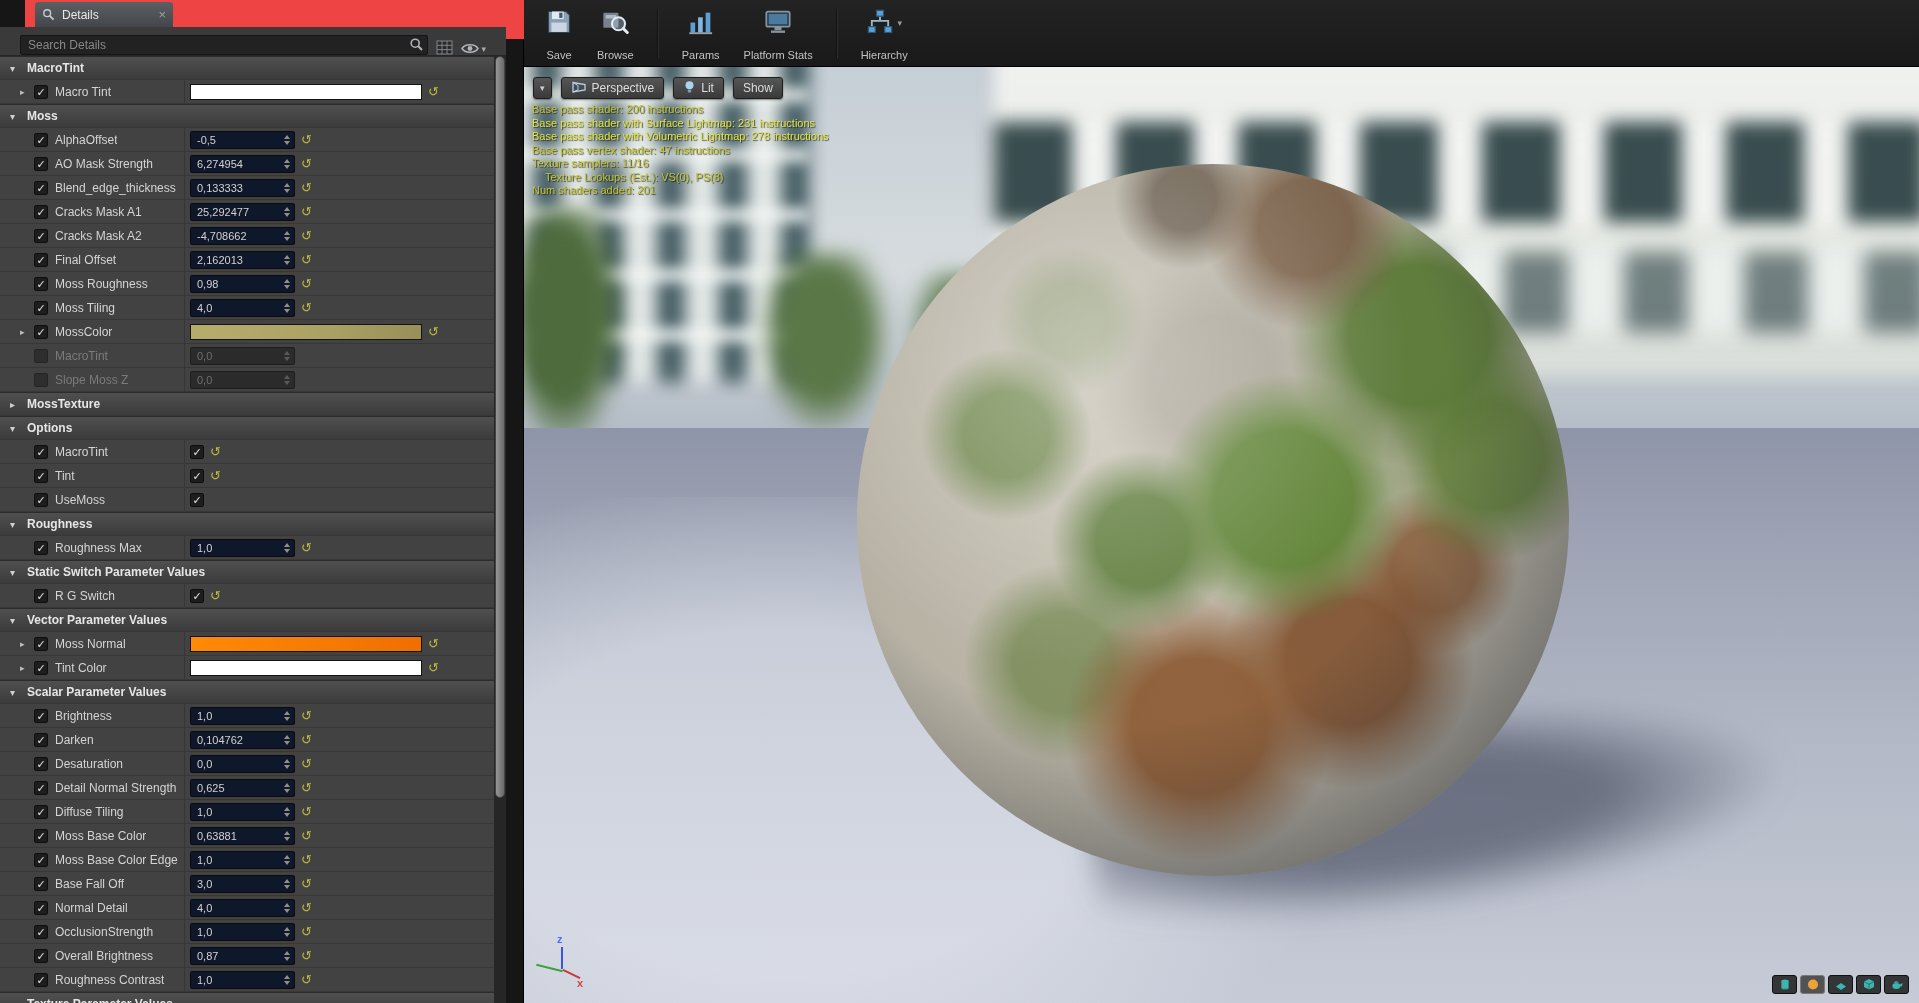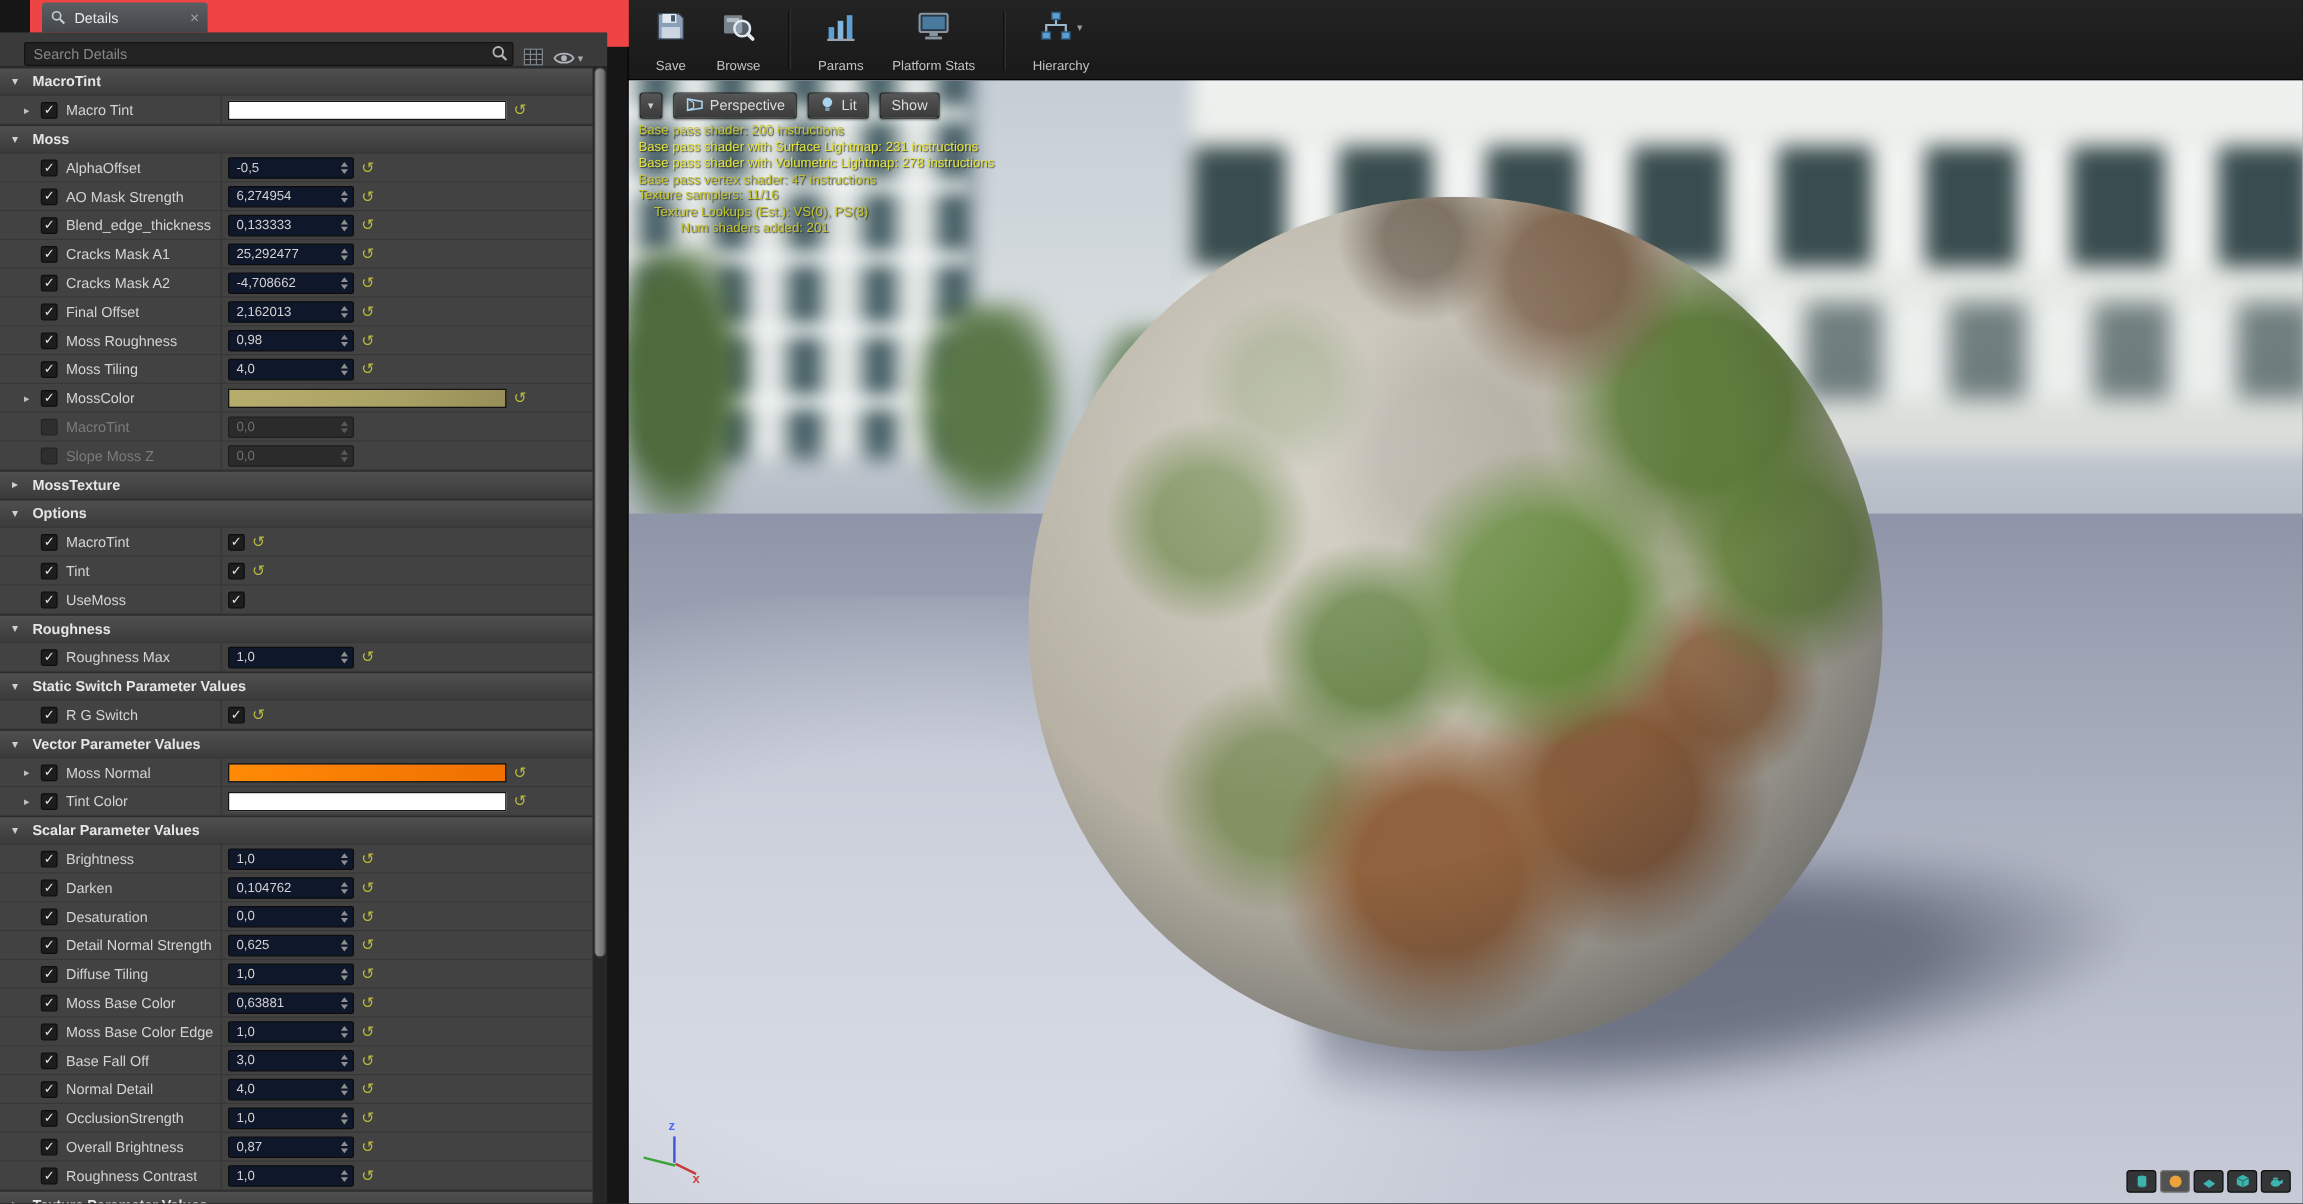--- a/index.html
+++ b/index.html
@@ -806,21 +806,21 @@
           <span class="v-label">Show</span>
         </div>
       </div>
     <div class="stats">
         <div class="stat-line" style="color: rgb(195, 195, 47);">Base pass shader: 200 instructions</div>
         <div class="stat-line" style="color: rgb(227, 227, 59);">Base pass shader with Surface Lightmap: 231 instructions</div>
         <div class="stat-line" style="color: rgb(227, 227, 59);">Base pass shader with Volumetric Lightmap: 278 instructions</div>
         <div class="stat-line" style="color: rgb(195, 195, 47);">Base pass vertex shader: 47 instructions</div>
         <div class="stat-line" style="color: rgb(195, 195, 47);">Texture samplers: 11/16</div>
         <div class="stat-line" style="color: rgb(195, 195, 47); margin-left: 13px;">Texture Lookups (Est.): VS(0), PS(8)</div>
-        <div class="stat-line" style="color: rgb(195, 195, 47); margin-left: 35px;">Num shaders added: 201</div>
+        <div class="stat-line" style="color: rgb(195, 195, 47);">Num shaders added: 201</div>
       </div>
 
     <div class="axis">
       <span class="zl">z</span>
       <i class="line-z"></i>
       <i class="line-y"></i>
       <i class="line-x"></i>
       <span class="xl">x</span>
     </div>
 

